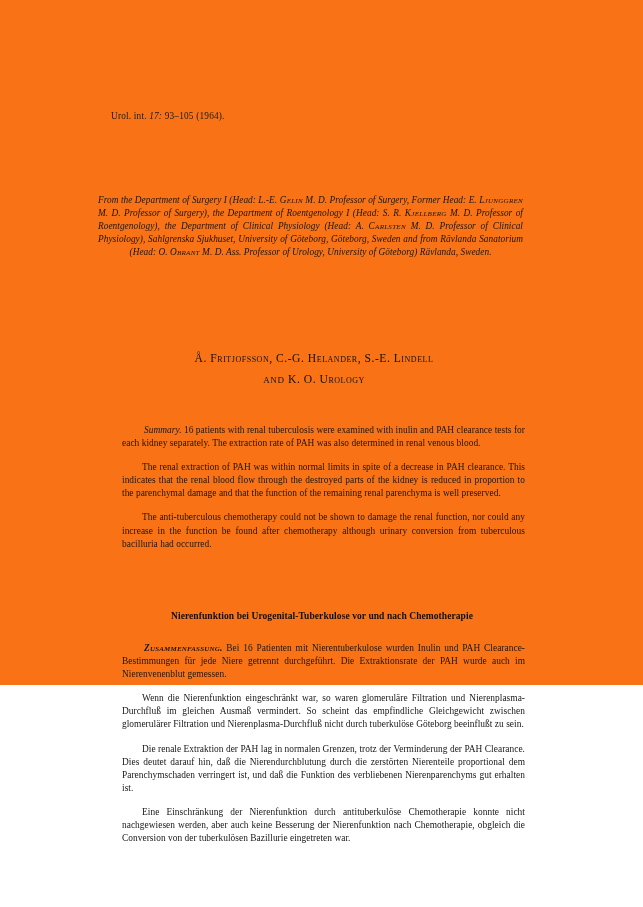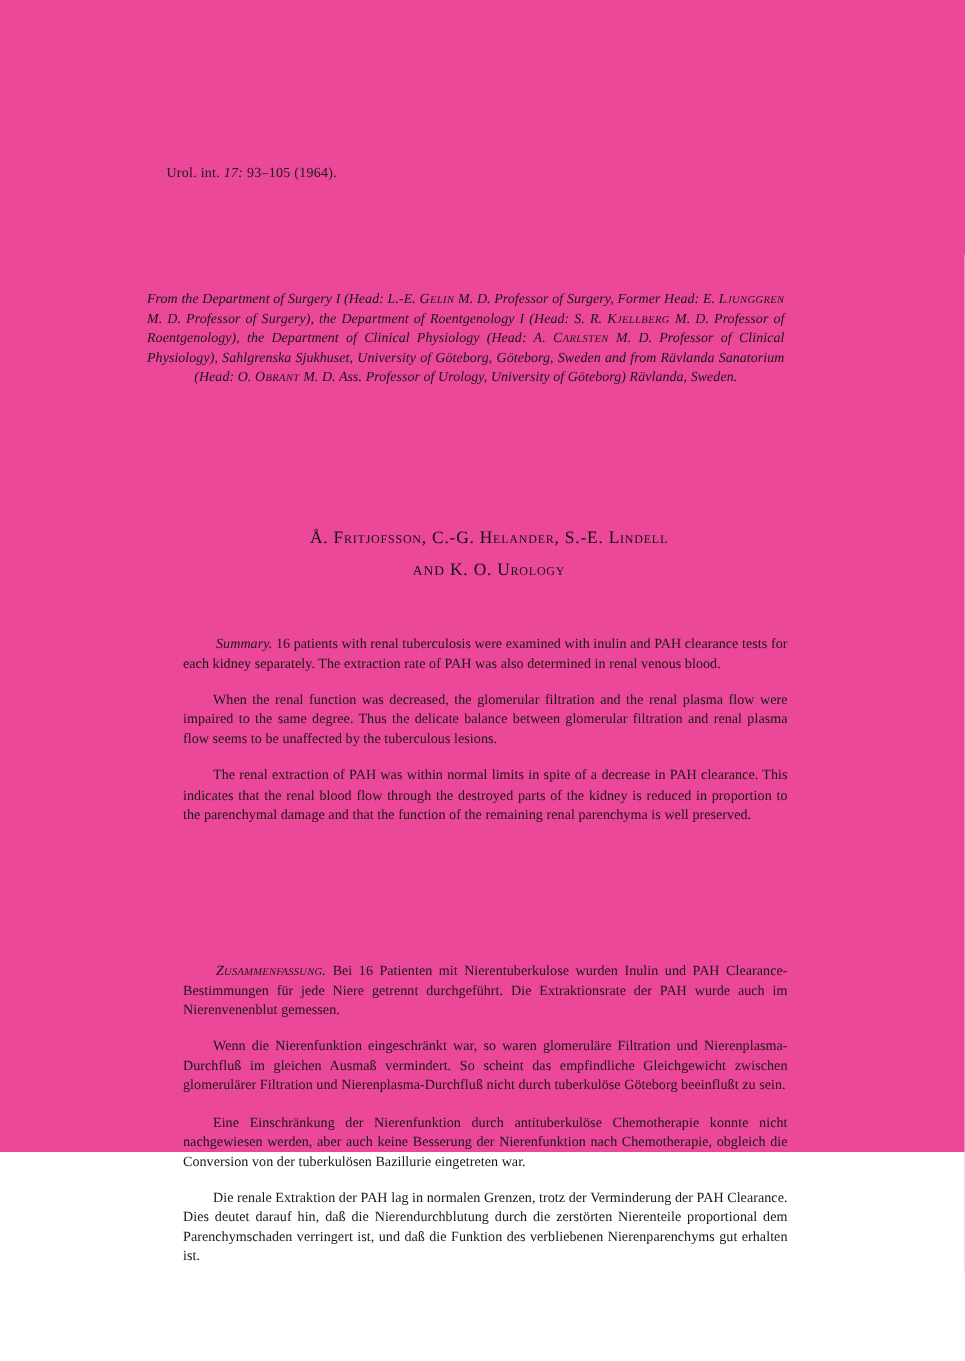--- a/index.html
+++ b/index.html
@@ -14,22 +14,22 @@
     font-family: "Liberation Serif", "DejaVu Serif", serif;
     color: #141414;
     overflow: hidden;
     -webkit-font-smoothing: antialiased;
   }
 
   .page {
     position: absolute;
     left: 0; top: 0;
     width: 643px;
-    height: 768px;
-    background: #ec4899;
+    height: 685px;
+    background: #f97316;
   }
 
   
   .citation {
     position: absolute;
     left: 111px;
     top: 110px;
     width: 425px;
     font-size: 9.3px;
     line-height: 12px;
@@ -70,21 +70,21 @@
     font-size: 16.6px;
     line-height: 21px;
     font-weight: bold;
     letter-spacing: 0.004em;
     color: #0d0d0d;
   }
 
   
   .authors {
     position: absolute;
-    left: 80px;
+    left: 68px;
     top: 349px;
     width: 492px;
     text-align: center;
     font-size: 11.6px;
     line-height: 19.5px;
     font-variant: small-caps;
     letter-spacing: 0.045em;
     color: #111111;
   }
   .authors .conj {
@@ -113,20 +113,21 @@
   .abstract p.first {
     text-indent: 22px;
   }
   .lead {
     font-style: italic;
   }
   .lead-de {
     font-style: italic;
     font-variant: small-caps;
     letter-spacing: 0.02em;
+    font-weight: bold;
   }
 
   
   .de-heading {
     position: absolute;
     left: 76px;
     top: 610px;
     width: 492px;
     text-align: center;
     font-size: 9.5px;
@@ -148,25 +149,26 @@
   <div class="affiliation">From the Department of Surgery I (Head: L.-E. <span class="sc">Gelin</span> M. D. Professor of Surgery, Former Head: E. <span class="sc">Ljunggren</span> M. D. Professor of Surgery), the Department of Roentgenology I (Head: S. R. <span class="sc">Kjellberg</span> M. D. Professor of Roentgenology), the Department of Clinical Physiology (Head: A. <span class="sc">Carlsten</span> M. D. Professor of Clinical Physiology), Sahlgrenska Sjukhuset, University of Göteborg, Göteborg, Sweden and from Rävlanda Sanatorium (Head: O. <span class="sc">Obrant</span> M. D. Ass. Professor of Urology, University of Göteborg) Rävlanda, Sweden.</div>
 
 
   <div class="authors">
     <div>Å. Fritjofsson, C.-G. Helander, S.-E. Lindell</div>
     <div><span class="conj">and</span> <span>K. O. Urology</span></div>
   </div>
 
   <div class="abstract en">
     <p class="first"><span class="lead">Summary.</span><span> 16 patients with renal tuberculosis were examined with inulin and PAH clearance tests for each kidney separately. The extraction rate of PAH was also determined in renal venous blood.</span></p>
-    <p>When the renal function was decreased, the glomerular filtration and the renal plasma flow were impaired to the same degree. Thus the delicate balance between glomerular filtration and renal plasma flow seems to be unaffected by the tuberculous lesions.</p>
     <p>The renal extraction of PAH was within normal limits in spite of a decrease in PAH clearance. This indicates that the renal blood flow through the destroyed parts of the kidney is reduced in proportion to the parenchymal damage and that the function of the remaining renal parenchyma is well preserved.</p>
+    <p>The anti-tuberculous chemotherapy could not be shown to damage the renal function, nor could any increase in the function be found after chemotherapy although urinary conversion from tuberculous bacilluria had occurred.</p>
   </div>
 
+  <div class="de-heading">Nierenfunktion bei Urogenital-Tuberkulose vor und nach Chemotherapie</div>
 
   <div class="abstract de">
     <p class="first"><span class="lead-de">Zusammenfassung.</span><span> Bei 16 Patienten mit Nierentuberkulose wurden Inulin und PAH Clearance-Bestimmungen für jede Niere getrennt durchgeführt. Die Extraktionsrate der PAH wurde auch im Nierenvenenblut gemessen.</span></p>
     <p>Wenn die Nierenfunktion eingeschränkt war, so waren glomeruläre Filtration und Nierenplasma-Durchfluß im gleichen Ausmaß vermindert. So scheint das empfindliche Gleichgewicht zwischen glomerulärer Filtration und Nierenplasma-Durchfluß nicht durch tuberkulöse Göteborg beeinflußt zu sein.</p>
+    <p>Die renale Extraktion der PAH lag in normalen Grenzen, trotz der Verminderung der PAH Clearance. Dies deutet darauf hin, daß die Nierendurchblutung durch die zerstörten Nierenteile proportional dem Parenchymschaden verringert ist, und daß die Funktion des verbliebenen Nierenparenchyms gut erhalten ist.</p>
     <p>Eine Einschränkung der Nierenfunktion durch antituberkulöse Chemotherapie konnte nicht nachgewiesen werden, aber auch keine Besserung der Nierenfunktion nach Chemotherapie, obgleich die Conversion von der tuberkulösen Bazillurie eingetreten war.</p>
-    <p>Die renale Extraktion der PAH lag in normalen Grenzen, trotz der Verminderung der PAH Clearance. Dies deutet darauf hin, daß die Nierendurchblutung durch die zerstörten Nierenteile proportional dem Parenchymschaden verringert ist, und daß die Funktion des verbliebenen Nierenparenchyms gut erhalten ist.</p>
   </div>
 
 </div>
 
 </body></html>

